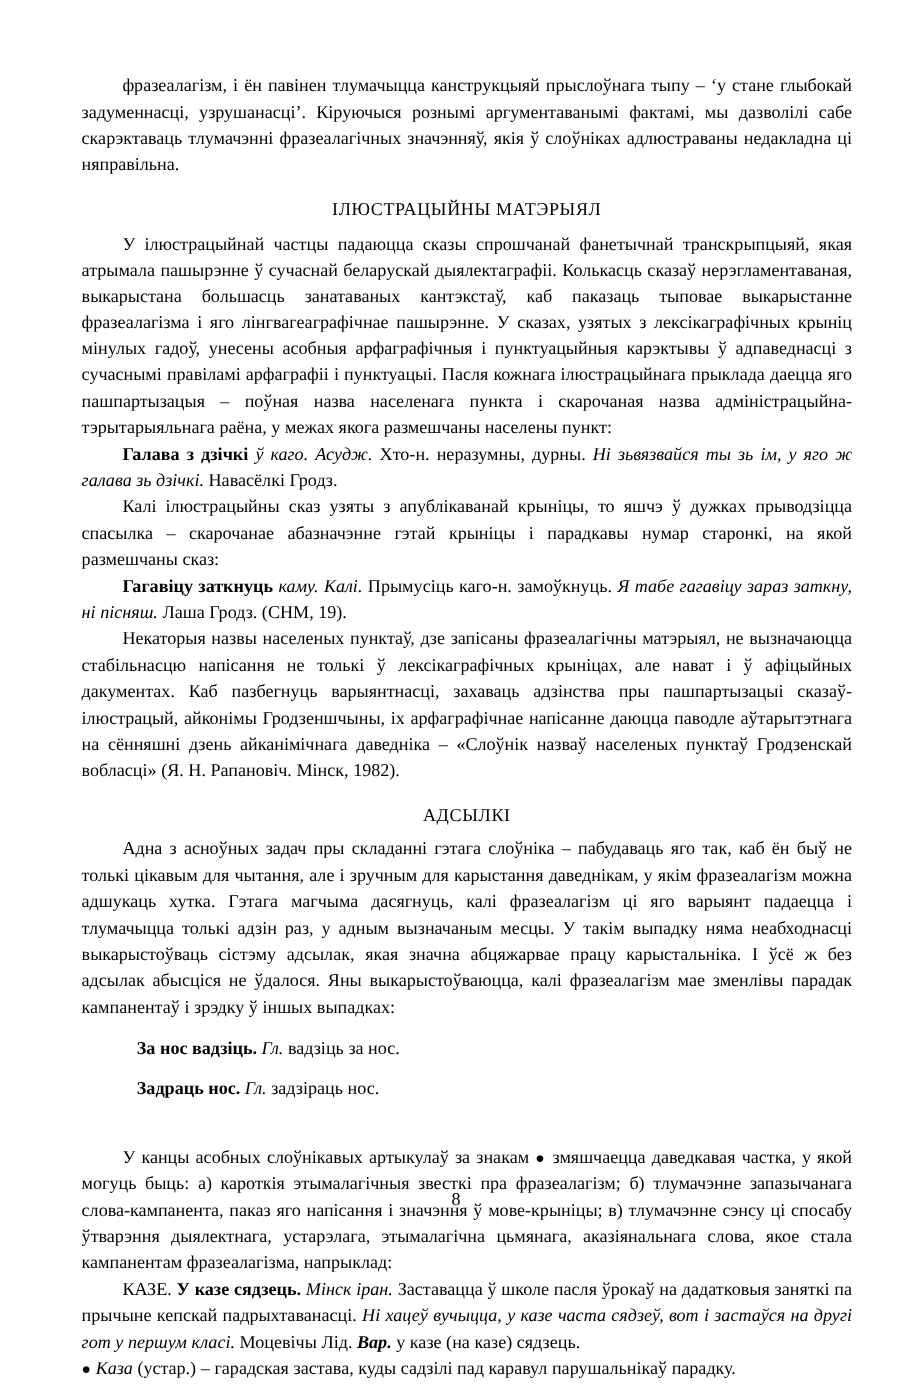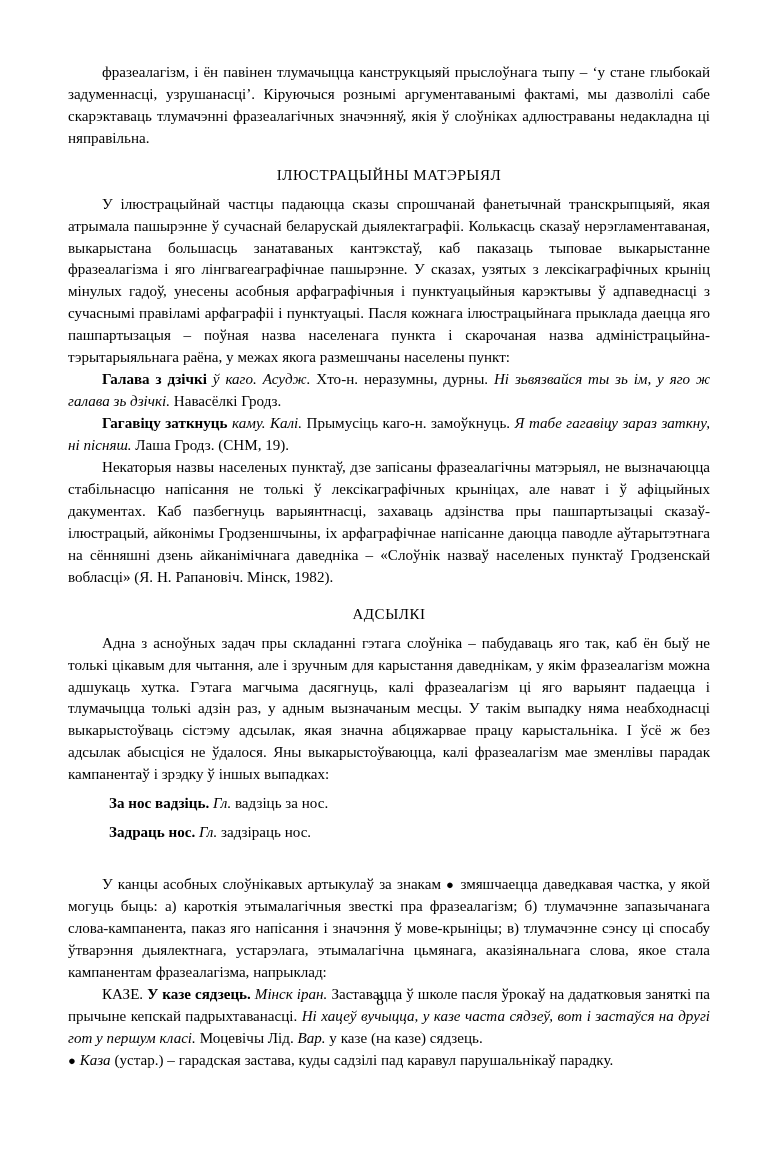--- a/index.html
+++ b/index.html
@@ -37,40 +37,40 @@
     text-indent: 0;
   }
   p.entry {
     margin: 0;
     font-size: 15.1px;
     line-height: 1.455;
     text-align: justify;
     text-indent: 34px;
   }
   p.ref {
-    margin: 7px;
+    margin: 12px;
     font-size: 15.1px;
     line-height: 1.455;
     text-align: left;
     text-indent: 34px;
   }
   h2.section {
     margin: 0;
     font-weight: normal;
     font-size: 15px;
     line-height: 1.455;
     text-align: center;
     letter-spacing: 0.55px;
   }
   .gap-sm { height: 7px; }
   .gap-md { height: 15px; }
   .gap-lg { height: 16px; }
   b, .b { font-weight: bold; }
   i, .i { font-style: italic; }
-  .bi { font-weight: normal; font-style: italic; }
+  .bi { font-weight: bold; font-style: italic; }
   .pageno {
     position: absolute;
     left: 0;
     right: 0;
     bottom: 148px;
     text-align: center;
     font-size: 15.1px;
   }
   .bullet { font-size: 13px; }
 </style>
@@ -85,20 +85,21 @@
     <div class="gap-md"></div>
 
     <h2 class="section">ІЛЮСТРАЦЫЙНЫ МАТЭРЫЯЛ</h2>
 
     <div class="gap-sm"></div>
 
     <p class="para">У ілюстрацыйнай частцы падаюцца сказы спрошчанай фанетычнай транскрыпцыяй, якая атрымала пашырэнне ў сучаснай беларускай дыялектаграфіі. Колькасць сказаў нерэгламентаваная, выкарыстана большасць занатаваных кантэкстаў, каб паказаць тыповае выкарыстанне фразеалагізма і яго лінгвагеаграфічнае пашырэнне. У сказах, узятых з лексікаграфічных крыніц мінулых гадоў, унесены асобныя арфаграфічныя і пунктуацыйныя карэктывы ў адпаведнасці з сучаснымі правіламі арфаграфіі і пунктуацыі. Пасля кожнага ілюстрацыйнага прыклада даецца яго пашпартызацыя – поўная назва населенага пункта і скарочаная назва адміністрацыйна-тэрытарыяльнага раёна, у межах якога размешчаны населены пункт:</p>
 
     <p class="entry"><b>Галава з дзічкі</b> <i>ў каго.</i> <i>Асудж.</i> <span>Хто-н. неразумны, дурны.</span> <i>Ні зьвязвайся ты зь ім, у яго ж галава зь дзічкі.</i> <span>Навасёлкі Гродз.</span></p>
 
+    <p class="para">Калі ілюстрацыйны сказ узяты з апублікаванай крыніцы, то яшчэ ў дужках прыводзіцца спасылка – скарочанае абазначэнне гэтай крыніцы і парадкавы нумар старонкі, на якой размешчаны сказ:</p>
 
     <p class="entry"><b>Гагавіцу заткнуць</b> <i>каму.</i> <i>Калі.</i> <span>Прымусіць каго-н. замоўкнуць.</span> <i>Я табе гагавіцу зараз заткну, ні пісняш.</i> <span>Лаша Гродз.</span> <span>(СНМ, 19).</span></p>
 
     <p class="para">Некаторыя назвы населеных пунктаў, дзе запісаны фразеалагічны матэрыял, не вызначаюцца стабільнасцю напісання не толькі ў лексікаграфічных крыніцах, але нават і ў афіцыйных дакументах. Каб пазбегнуць варыянтнасці, захаваць адзінства пры пашпартызацыі сказаў-ілюстрацый, айконімы Гродзеншчыны, іх арфаграфічнае напісанне даюцца паводле аўтарытэтнага на сённяшні дзень айканімічнага даведніка – «Слоўнік назваў населеных пунктаў Гродзенскай вобласці» (Я. Н. Рапановіч. Мінск, 1982).</p>
 
     <div class="gap-md"></div>
 
     <h2 class="section">АДСЫЛКІ</h2>
 
     <div class="gap-sm"></div>

